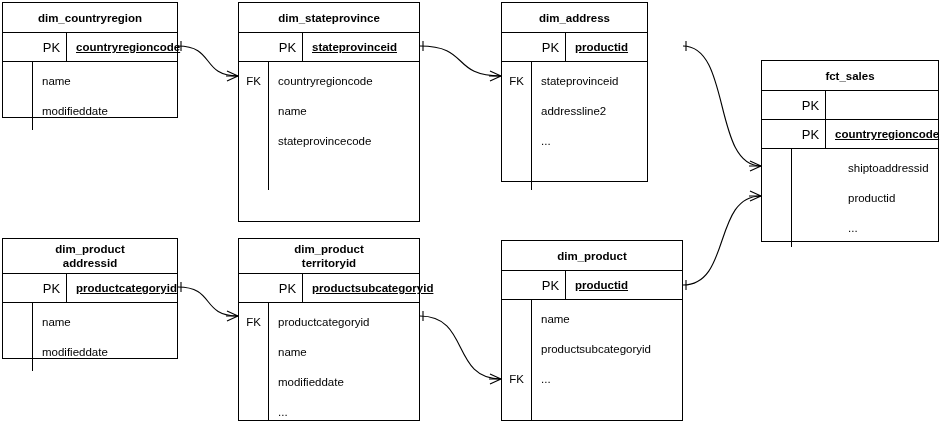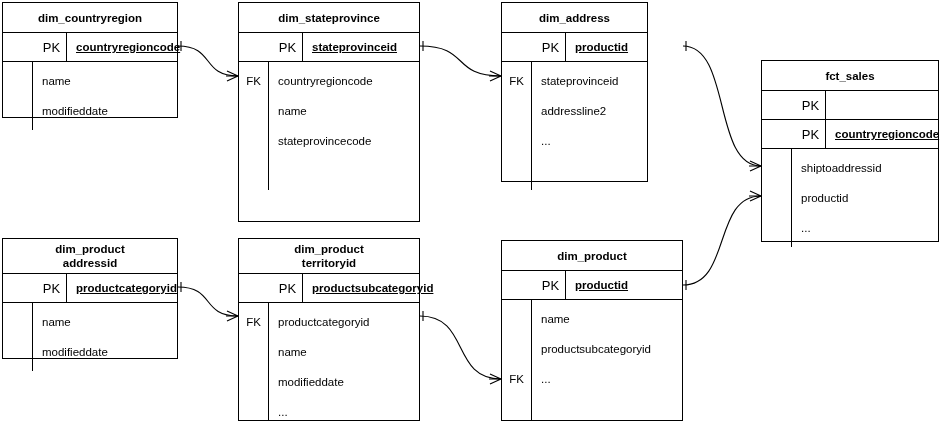--- a/index.html
+++ b/index.html
@@ -213,21 +213,21 @@
         </div>
         <div class="ent-row" style="height: 29px;">
           <div class="key-cell" style="padding-top: 7px;">PK</div>
         </div>
         <div class="ent-row" style="height: 29px;">
           <div class="key-cell" style="padding-top: 7px;">PK</div>
           <div class="name-cell">
             <span class="pkname">countryregioncode</span>
           </div>
         </div>
-        <div class="ent-row" style="flex: 1 1 0%; height: auto; align-items: flex-start;">
+        <div class="ent-row" style="flex: 1 1 0%; height: auto; align-items: flex-start; gap: 47px;">
           <div class="keycol-stack">
             <span></span>
             <span></span>
             <span></span>
           </div>
           <div class="body-rows">
             <div class="attr">shiptoaddressid</div>
             <div class="attr">productid</div>
             <div class="attr">...</div>
           </div>

